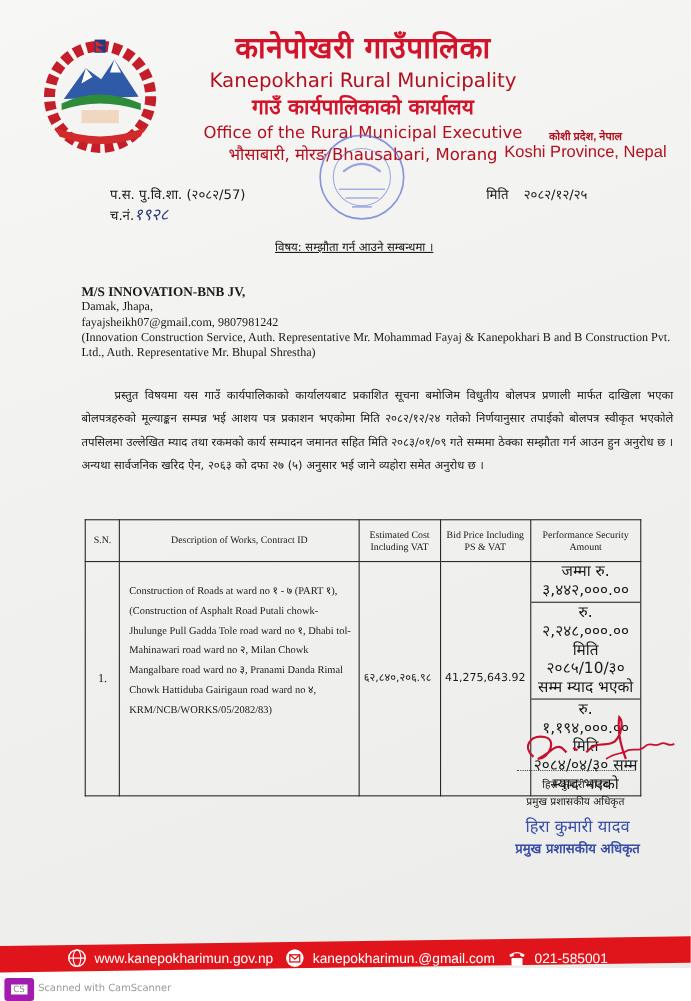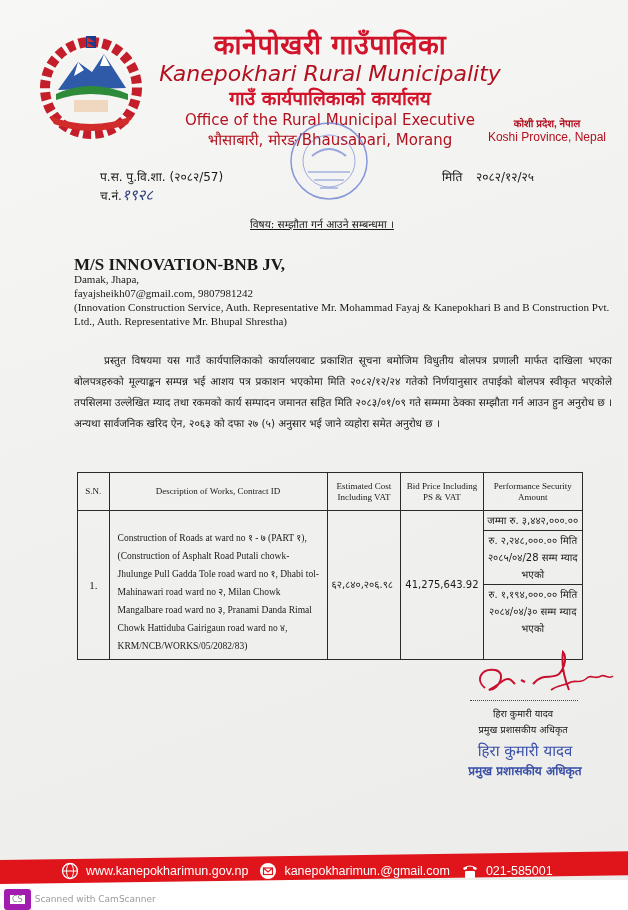--- a/index.html
+++ b/index.html
@@ -12,57 +12,57 @@
   }
   .page {
     position: absolute; left: 0; top: 0; width: 628px; height: 880px;
     background: linear-gradient(160deg, #f7f7f5 0%, #f1f1ef 45%, #ececea 100%);
     padding-left: 16px;
   }
   
   .emblem { position: absolute; left: 30px; top: 32px; width: 122px; height: 108px; }
   .hdr-center { position: absolute; left: 140px; top: 28px; width: 380px; text-align: center; }
   .np-title { font-family: "DejaVu Sans", sans-serif; font-weight: bold; color: #d2142a; font-size: 27px; line-height: 34px; letter-spacing: 0.5px; }
-  .en-title { font-family: "DejaVu Sans", sans-serif; color: #b3101f; font-size: 22px; line-height: 24px; font-style: italic; }
+  .en-title { font-family: "DejaVu Sans", sans-serif; color: #b3101f; font-size: 18px; line-height: 24px; }
   .np-office { font-family: "DejaVu Sans", sans-serif; font-weight: bold; color: #d2142a; font-size: 19px; line-height: 24px; }
   .en-office { font-family: "DejaVu Sans", sans-serif; color: #b3101f; font-size: 15px; line-height: 20px; }
   .address { font-family: "DejaVu Sans", sans-serif; color: #b3101f; font-size: 15px; line-height: 20px; }
   .prov { position: absolute; right: 22px; top: 116px; text-align: center; font-family: "Liberation Sans", sans-serif; color: #b3101f; }
   .prov .np { font-size: 10px; font-weight: bold; }
-  .prov .en { font-size: 12px; }
+  .prov .en { font-size: 15px; }
 
   .stamp { position: absolute; left: 288px; top: 120px; width: 82px; height: 82px; }
 
   .ref { position: absolute; left: 100px; top: 168px; font-family: "DejaVu Sans", sans-serif; font-size: 12px; line-height: 18px; }
   .ref .chn { color: #1a1a1a; text-align: center; }
   .ref .hand { color: #2c3f7a; font-family: "DejaVu Serif", serif; font-style: italic; font-size: 15px; }
   .date { position: absolute; left: 442px; top: 168px; font-family: "DejaVu Sans", sans-serif; font-size: 12px; }
   .date span + span { margin-left: 10px; }
 
   .subject { position: absolute; left: 0; width: 628px; top: 217px; text-align: center; font-family: "DejaVu Sans", sans-serif; font-size: 10.5px; }
   .subject span { text-decoration: underline; margin-left: 16px; }
 
   .addressee { position: absolute; left: 74px; top: 258px; width: 548px; font-size: 11px; line-height: 14px; }
-  .addressee .firm { font-weight: bold; font-size: 17px; }
+  .addressee .firm { font-weight: bold; font-size: 12px; }
 
   .body-para { position: absolute; left: 74px; top: 350px; width: 538px; font-family: "DejaVu Sans", sans-serif; font-size: 10.4px; line-height: 21px; text-align: justify; text-indent: 30px; }
 
   table.works { position: absolute; left: 77px; top: 472px; width: 506px; border-collapse: collapse; font-size: 9px; }
   table.works th, table.works td { border: 1px solid #2a2a2a; }
   table.works th { font-weight: normal; text-align: center; vertical-align: middle; height: 38px; padding: 2px; line-height: 11px; }
   .c-sn { width: 32px; }
   .c-desc { width: 221px; }
   .c-est { width: 74px; }
   .c-bid { width: 78px; }
   .c-perf { width: 101px; }
   td.sn { text-align: center; vertical-align: middle; font-size: 11px; }
   td.desc { padding: 18px 4px 4px 8px; vertical-align: top; font-size: 9.5px; line-height: 18px; }
   td.num { font-family: "DejaVu Sans", sans-serif; font-size: 10px; line-height: 16px; padding: 6px 4px; vertical-align: middle; }
   td.perf { padding: 0; vertical-align: top; }
-  .perf-cell { font-family: "DejaVu Sans", sans-serif; text-align: center; font-size: 10px; line-height: 17px; border-bottom: 1px solid #2a2a2a; padding: 1px 2px; }
+  .perf-cell { font-family: "DejaVu Sans", sans-serif; text-align: center; font-size: 14px; line-height: 17px; border-bottom: 1px solid #2a2a2a; padding: 1px 2px; }
   .perf-cell:last-child { border-bottom: none; }
 
   .sign-area { position: absolute; left: 455px; top: 650px; width: 160px; height: 50px; }
   .sign-dots { position: absolute; left: 470px; top: 700px; width: 108px; border-top: 1px dotted #444; }
   .signatory { position: absolute; left: 448px; top: 706px; width: 150px; text-align: center; font-family: "DejaVu Sans", sans-serif; font-size: 9.5px; line-height: 16px; }
   .signatory-stamp { position: absolute; left: 440px; top: 741px; width: 170px; text-align: center; font-family: "DejaVu Sans", sans-serif; color: #3a4fa8; line-height: 20px; }
   .signatory-stamp .nm { font-size: 15px; }
   .signatory-stamp .ds { font-size: 12px; font-weight: bold; }
 
   .footer-band {
@@ -150,21 +150,21 @@
       </tr>
     </thead>
     <tbody>
       <tr>
         <td class="sn">1.</td>
         <td class="desc">Construction of Roads at ward no १ - ७ (PART १), (Construction of Asphalt Road Putali chowk-Jhulunge Pull  Gadda Tole road ward no १, Dhabi tol- Mahinawari road ward no २, Milan Chowk Mangalbare road ward no ३,  Pranami Danda Rimal Chowk Hattiduba Gairigaun road ward no ४, KRM/NCB/WORKS/05/2082/83)</td>
         <td class="num">६२,८४०,२०६.९८</td>
         <td class="num">41,275,643.92</td>
         <td class="perf">
           <div class="perf-cell">जम्मा रु. ३,४४२,०००.००</div>
-          <div class="perf-cell">रु. २,२४८,०००.०० मिति २०८५/०४/28 सम्म म्याद भएको</div>
+          <div class="perf-cell">रु. २,२४८,०००.०० मिति २०८५/10/३० सम्म म्याद भएको</div>
           <div class="perf-cell">रु. १,१९४,०००.०० मिति २०८४/०४/३० सम्म म्याद भएको</div>
         </td>
       </tr>
     </tbody>
   </table>
 
   <svg class="sign-area" viewBox="0 0 160 50">
     <path d="M30 38 C20 30 26 18 40 20 C52 22 44 40 34 40 C46 34 50 26 56 30 L60 34 M66 30 L70 32 M78 34 C88 22 96 30 104 24 C110 18 112 6 108 2 C106 16 110 30 114 40" fill="none" stroke="#c8102e" stroke-width="2"></path>
     <path d="M96 40 C104 34 110 36 116 32 C122 30 126 34 132 28 C136 24 140 30 146 26 C150 24 154 30 158 26" fill="none" stroke="#c8102e" stroke-width="1.6"></path>
   </svg>

